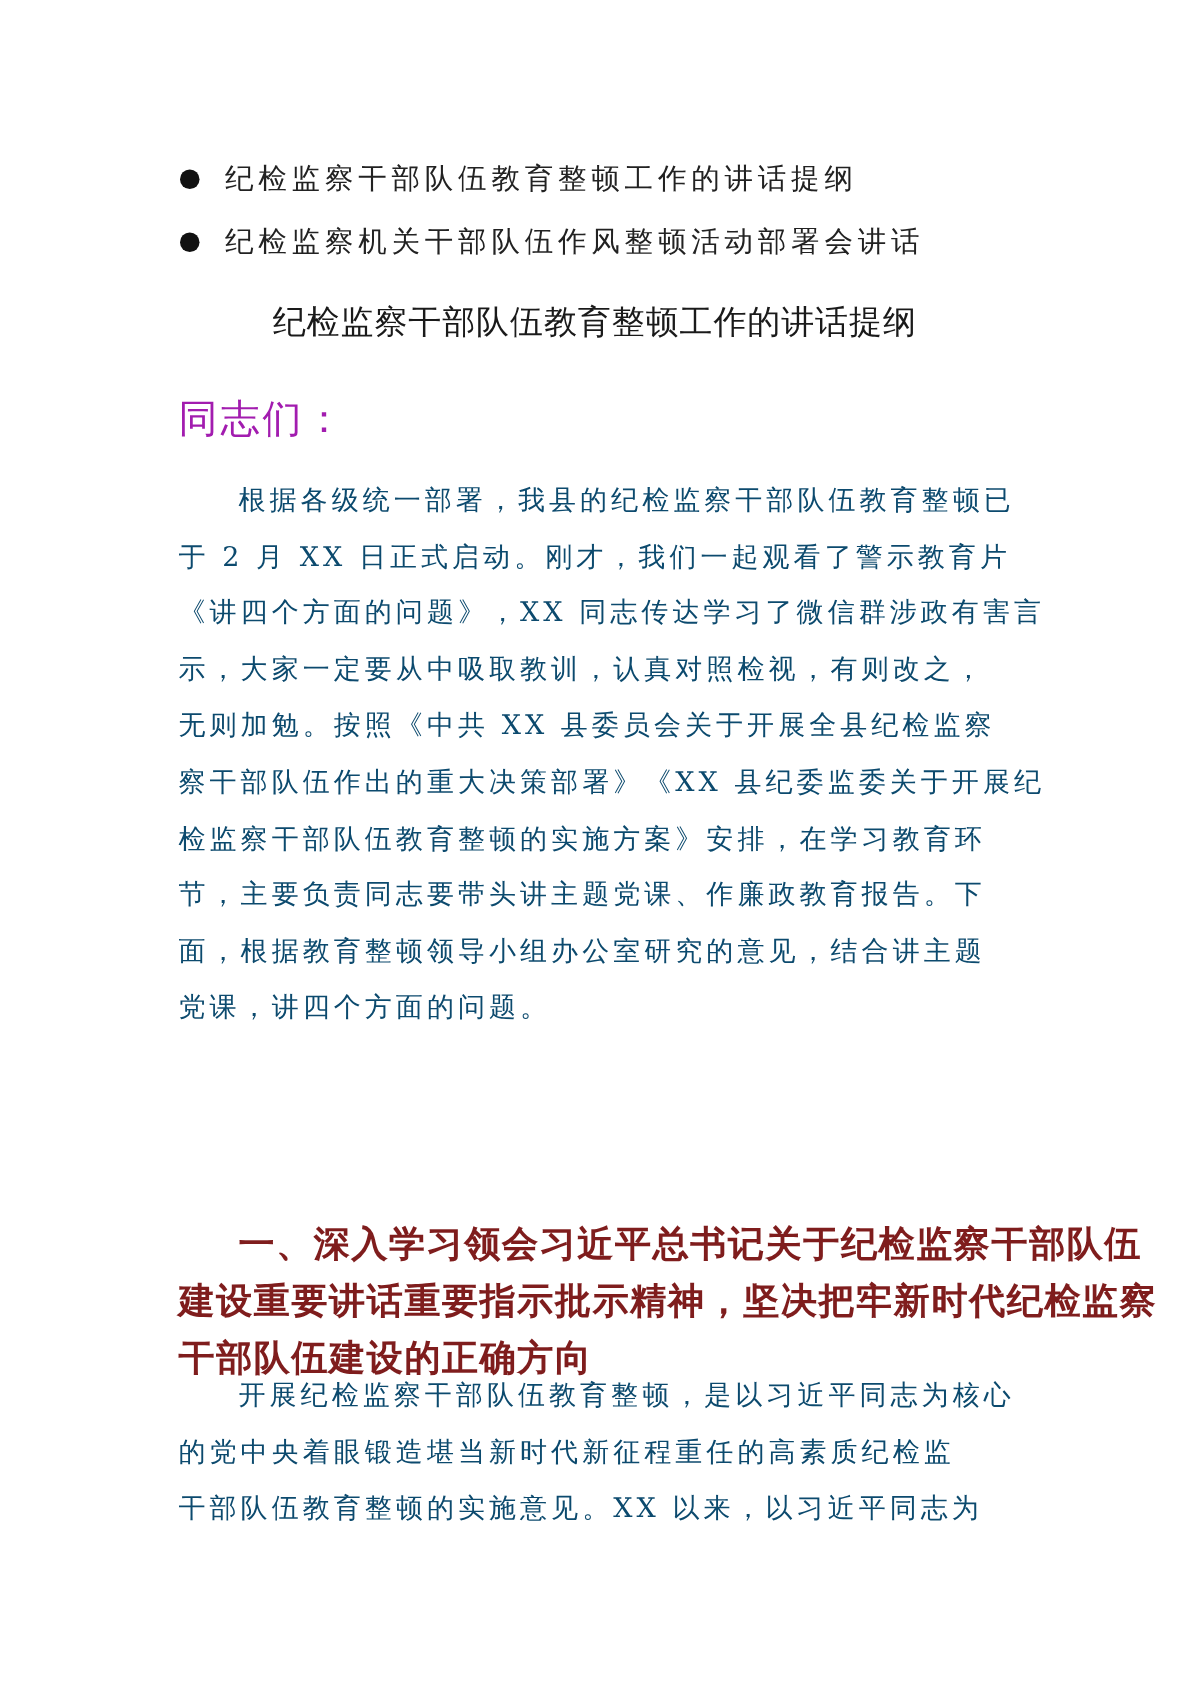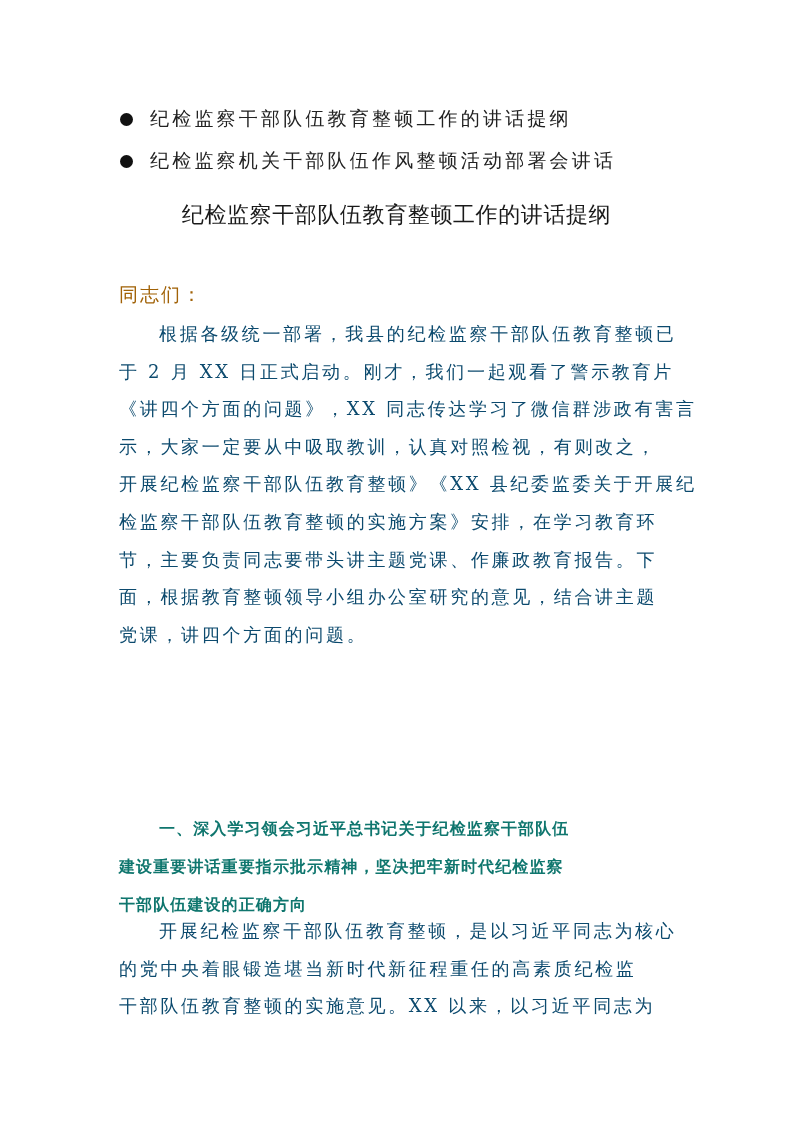--- a/index.html
+++ b/index.html
@@ -9,25 +9,25 @@
     color: #1a1a1a;
   }
   .page { position: absolute; left: 0; top: 0; width: 793px; height: 840px; }
   .toc { position: absolute; left: 120px; top: 98px; }
   .toc-item { display: flex; align-items: center; height: 42px; font-size: 19px; letter-spacing: 3.2px; color: #222; }
   .bullet { width: 13px; height: 13px; border-radius: 50%; background: #111; margin-right: 17px; flex: none; }
   .title {
     position: absolute; left: 0; width: 793px; top: 200px; text-align: center;
     font-size: 22px; letter-spacing: 0.6px; color: #1a1a1a;
   }
-  .salutation { position: absolute; left: 119px; top: 282px; font-size: 19px; letter-spacing: 2px; color:#a16207; }
+  .salutation { position: absolute; left: 119px; top: 262px; font-size: 26px; letter-spacing: 2px; color:#a21caf; }
   .para { position: absolute; left: 119px; width: 560px; font-size: 18px; color:#0c4a6e; }
   .line { height: 37.6px; line-height: 37.6px; white-space: nowrap; letter-spacing: 2.7px; }
   .p1 { top: 315px; }
-  .heading { position: absolute; left: 119px; width: 570px; top: 810px; font-family: "DejaVu Sans", "Liberation Sans", sans-serif; font-weight: bold; font-size: 16px; color:#0f766e; }
+  .heading { position: absolute; left: 119px; width: 570px; top: 810px; font-family: "DejaVu Sans", "Liberation Sans", sans-serif; font-weight: bold; font-size: 24px; color:#7f1d1d; }
   .heading .line { letter-spacing: 1.1px; height: 38px; line-height: 38px; }
   .p2 { top: 912px; }
   .indent { padding-left: 40px; }
 </style>
 </head>
 <body>
 
 <div class="page">
 
   <div class="toc">
@@ -43,21 +43,22 @@
 
   <div class="title">纪检监察干部队伍教育整顿工作的讲话提纲</div>
 
   <div class="salutation">同志们：</div>
 
   <div class="para p1">
     <div class="line indent">根据各级统一部署，我县的纪检监察干部队伍教育整顿已</div>
     <div class="line">于 2 月 XX 日正式启动。刚才，我们一起观看了警示教育片</div>
     <div class="line">《讲四个方面的问题》，XX 同志传达学习了微信群涉政有害言</div>
     <div class="line">示，大家一定要从中吸取教训，认真对照检视，有则改之，</div>
-    <div class="line">开展纪检监察干部队伍教育整顿》《XX 县纪委监委关于开展纪</div>
+    <div class="line">无则加勉。按照《中共 XX 县委员会关于开展全县纪检监察</div>
+    <div class="line">察干部队伍作出的重大决策部署》《XX 县纪委监委关于开展纪</div>
     <div class="line">检监察干部队伍教育整顿的实施方案》安排，在学习教育环</div>
     <div class="line">节，主要负责同志要带头讲主题党课、作廉政教育报告。下</div>
     <div class="line">面，根据教育整顿领导小组办公室研究的意见，结合讲主题</div>
     <div class="line">党课，讲四个方面的问题。</div>
   </div>
 
   <div class="heading">
     <div class="line indent">一、深入学习领会习近平总书记关于纪检监察干部队伍</div>
     <div class="line">建设重要讲话重要指示批示精神，坚决把牢新时代纪检监察</div>
     <div class="line">干部队伍建设的正确方向</div>

